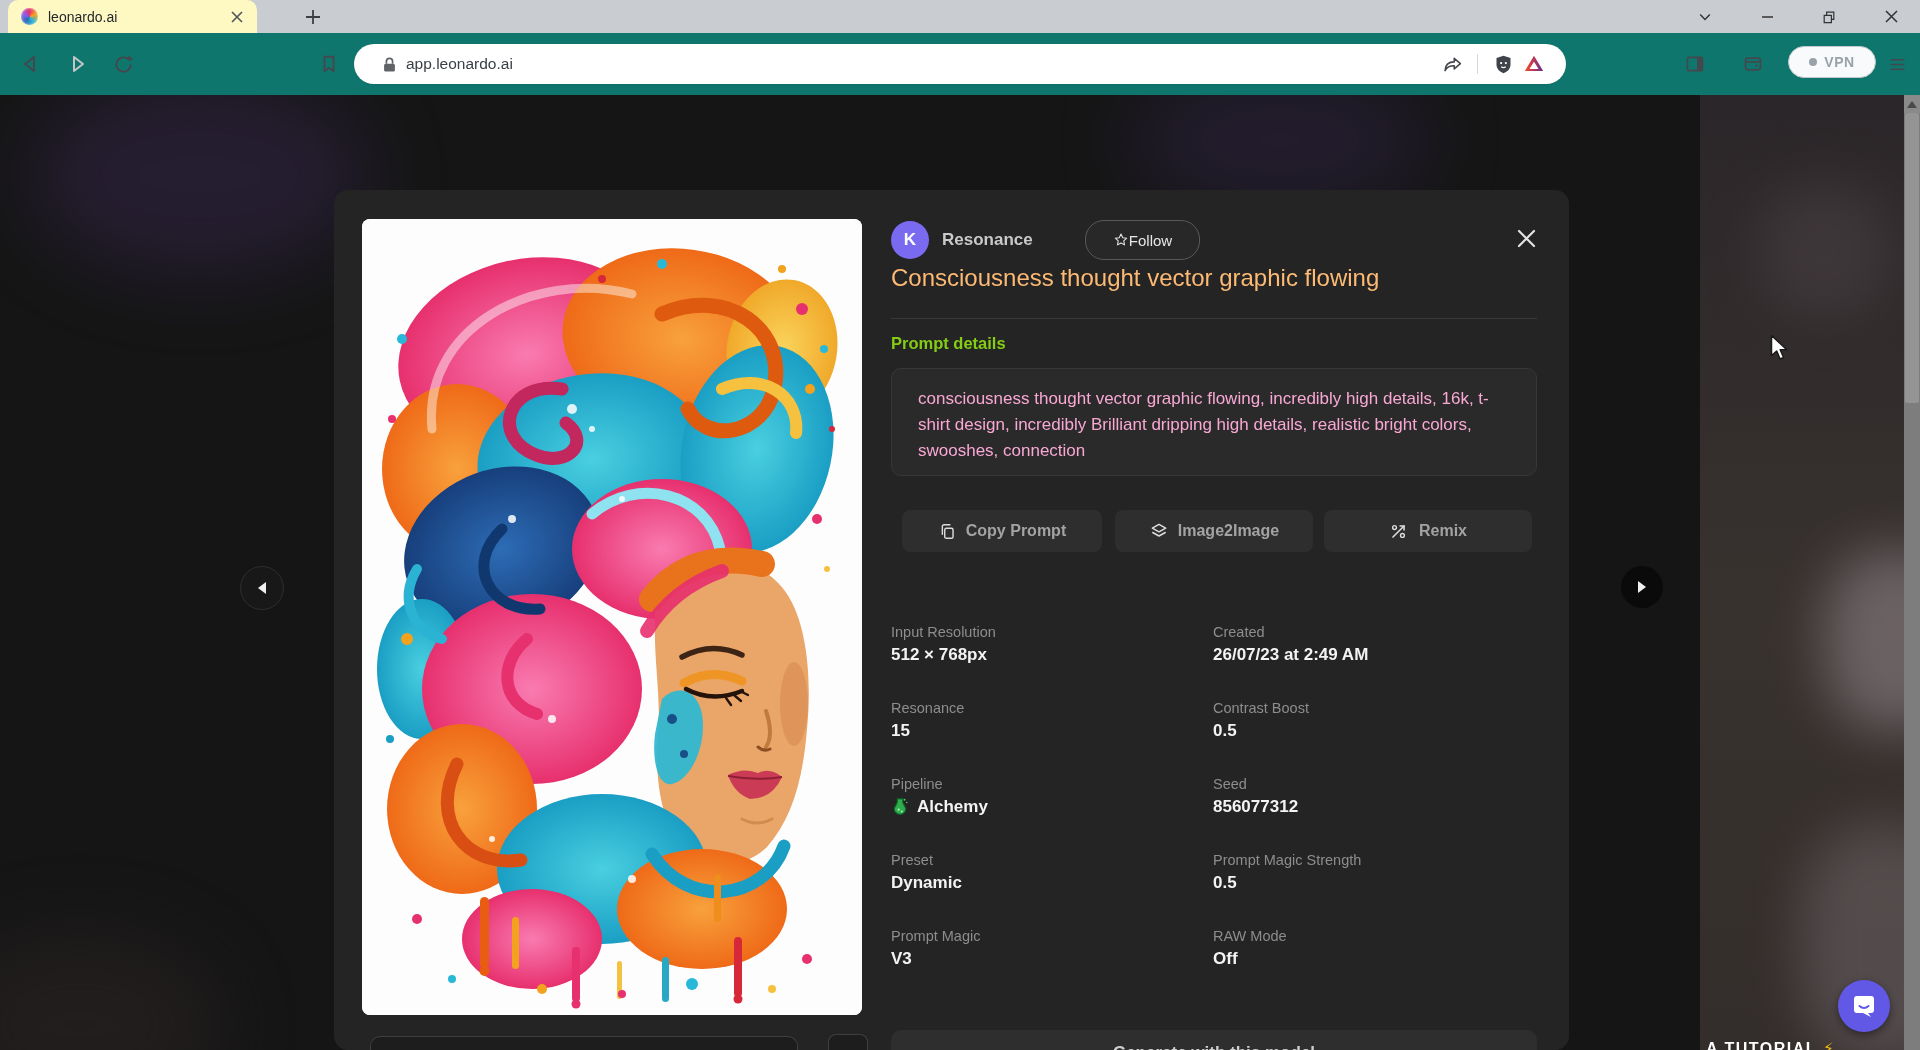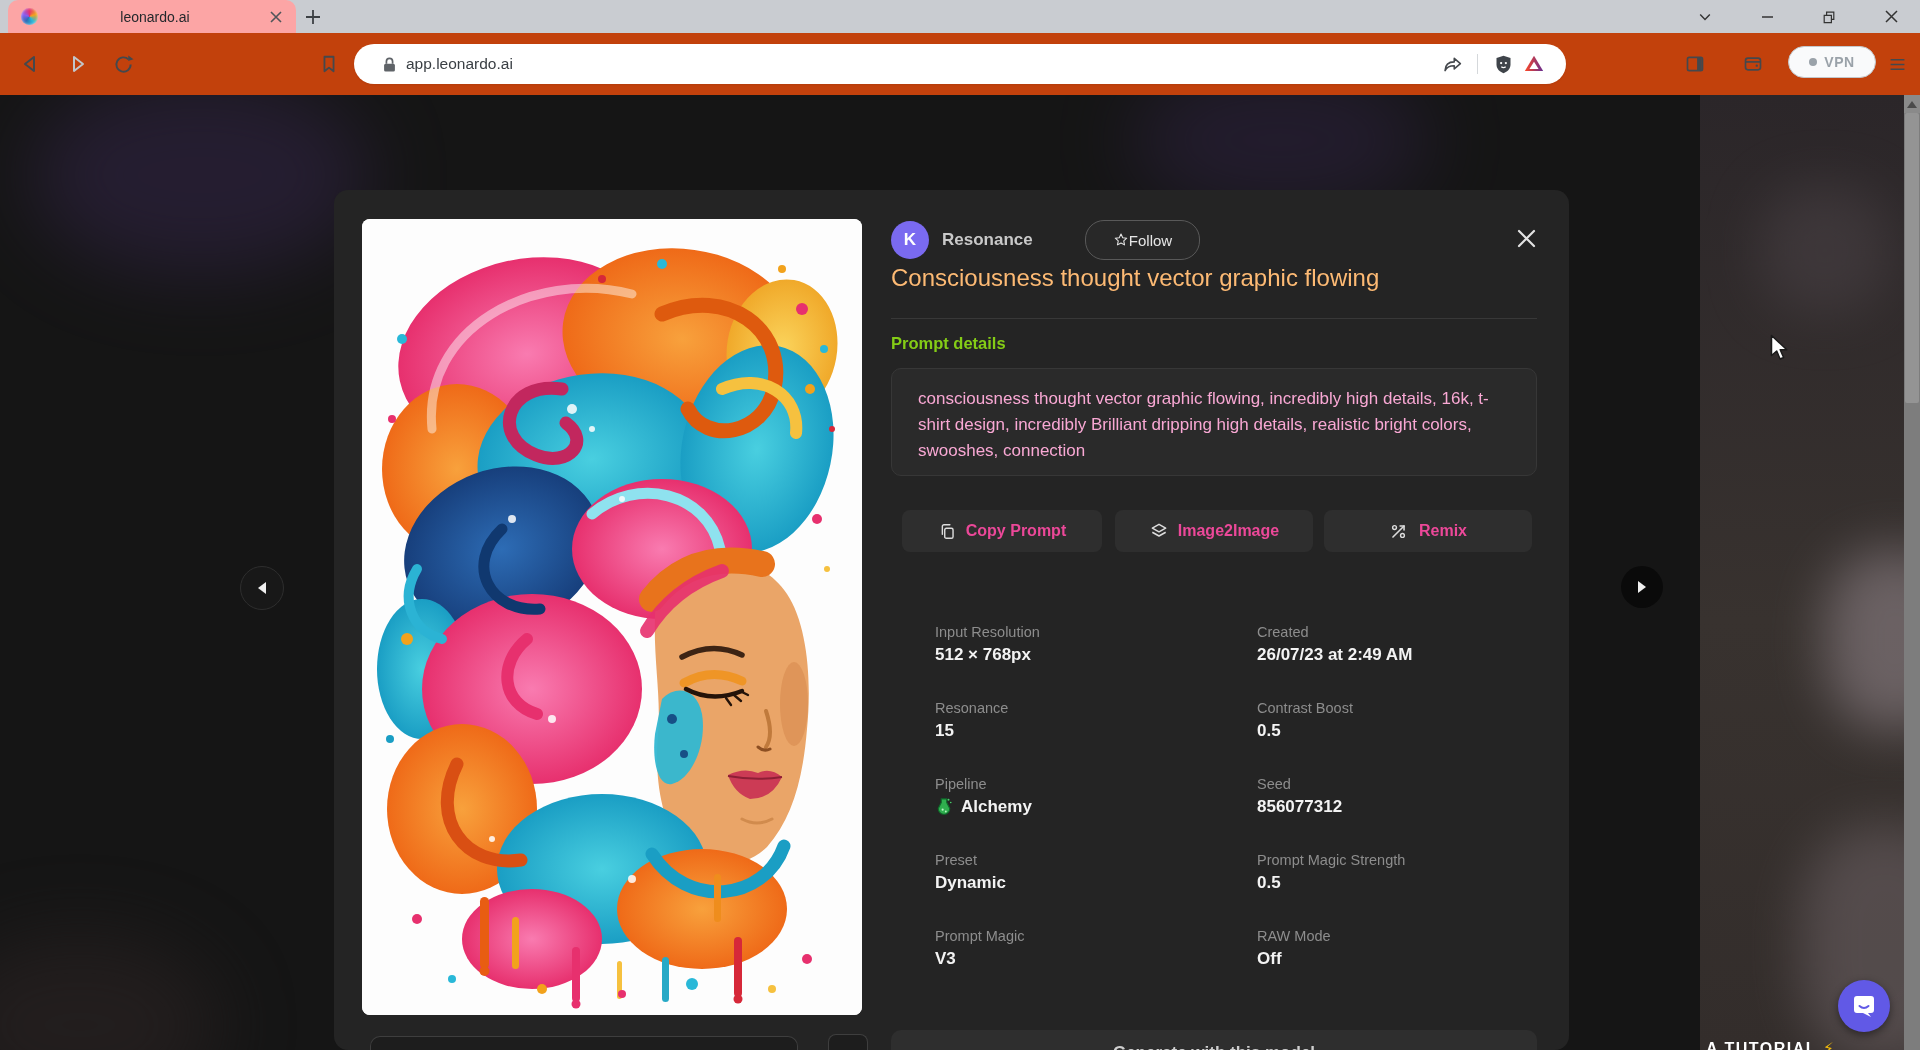--- a/index.html
+++ b/index.html
@@ -4,29 +4,29 @@
 <style>
   html,body{margin:0;padding:0;}
   body{width:1920px;height:1050px;overflow:hidden;background:#141414;
        font-family:"Liberation Sans","DejaVu Sans",sans-serif;-webkit-font-smoothing:antialiased;}
   #screen{position:relative;width:1920px;height:1050px;overflow:hidden;}
   .abs{position:absolute;}
   svg{display:block;}
 
   
   .tabstrip{position:absolute;left:0;top:0;width:1920px;height:33px;background:#c9ccd1;}
-  .tab{position:absolute;left:8px;top:0;width:288px;height:33px;background:#fca5a5;
-       border-radius:10px 10px 0 0;display:flex;align-items:center;text-align:center;}
+  .tab{position:absolute;left:8px;top:0;width:249px;height:33px;background:#fef9c3;
+       border-radius:10px 10px 0 0;display:flex;align-items:center;}
   .tab-title{font-size:14px;color:#24282c;margin-left:10px;flex:1;white-space:nowrap;overflow:hidden;}
   .favicon{width:17px;height:17px;border-radius:50%;margin-left:13px;
            background:conic-gradient(#e7306e,#f2a21c,#29b8d8,#2d6cb5,#8a5cf0,#e7306e);
            box-shadow:inset 0 0 3px rgba(255,255,255,.7);}
   .newtab{position:absolute;left:300px;top:4px;width:26px;height:26px;display:flex;align-items:center;justify-content:center;}
   .wctl{position:absolute;top:3px;width:34px;height:27px;display:flex;align-items:center;justify-content:center;}
-  .toolbar{position:absolute;left:0;top:33px;width:1920px;height:62px;background:#c2410c;border-bottom:1px solid #d9dadc;}
+  .toolbar{position:absolute;left:0;top:33px;width:1920px;height:62px;background:#0f766e;border-bottom:1px solid #d9dadc;}
   .tbtn{position:absolute;top:50%;transform:translateY(-50%);width:34px;height:34px;border-radius:50%;
         display:flex;align-items:center;justify-content:center;}
   .urlbar{position:absolute;left:354px;top:11px;width:1212px;height:40px;background:#ffffff;border-radius:20px;
           box-shadow:0 1px 2px rgba(0,0,0,.08);display:flex;align-items:center;}
   .url-text{font-size:15.5px;color:#3b4045;margin-left:8px;flex:1;}
   .sep{width:1px;height:20px;background:#d5d8db;margin:0 10px;}
   .vpn-pill{position:absolute;left:1788px;top:13px;width:86px;height:30px;border:1.5px solid #c3c7cb;border-radius:16px;
             background:#f9fafb;display:flex;align-items:center;justify-content:center;gap:7px;}
   .vpn-dot{width:8px;height:8px;border-radius:50%;background:#9aa2a9;}
   .vpn-txt{font-size:14px;font-weight:bold;color:#9aa2a9;letter-spacing:.5px;}
@@ -51,22 +51,22 @@
   .author{position:absolute;left:608px;top:40px;font-size:17px;font-weight:bold;color:#c9c9c9;}
   .follow{position:absolute;left:751px;top:30px;width:113px;height:38px;border:1px solid #595959;border-radius:19px;
           display:flex;align-items:center;justify-content:center;color:#e6e6e6;font-size:15px;background:rgba(255,255,255,.02);}
   .mclose{position:absolute;left:1172px;top:28px;width:40px;height:40px;display:flex;align-items:center;justify-content:center;}
   .mtitle{position:absolute;left:557px;top:74px;width:646px;font-size:24px;font-weight:normal;color:#fdba74;}
   .hr{position:absolute;left:557px;top:128px;width:646px;height:1px;background:#383838;}
   .phead{position:absolute;left:557px;top:144px;font-size:16.5px;font-weight:bold;color:#84cc16;}
   .pbox{position:absolute;left:557px;top:178px;width:646px;height:108px;background:#2a2a2a;border:1px solid #373737;
         border-radius:10px;box-sizing:border-box;padding:17px 26px;font-size:17px;line-height:26px;color:#f9a8d4;}
   .actbtn{position:absolute;top:320px;height:42px;background:#2e2e2e;border-radius:8px;display:flex;align-items:center;
-          justify-content:center;gap:9px;color:#ec4899;font-size:16px;font-weight:bold;}
-  .grid{position:absolute;left:557px;top:434px;width:648px;display:grid;grid-template-columns:322px 326px;row-gap:35px;margin-left:44px;}
+          justify-content:center;gap:9px;color:#a3a3a3;font-size:16px;font-weight:bold;}
+  .grid{position:absolute;left:557px;top:434px;width:648px;display:grid;grid-template-columns:322px 326px;row-gap:35px;}
   .dlabel{font-size:14.5px;color:#8d8d8d;}
   .dvalue{margin-top:5px;font-size:17px;font-weight:bold;color:#f3f3f3;display:flex;align-items:center;gap:8px;}
   .genbtn{position:absolute;left:557px;top:840px;width:646px;height:46px;background:#2e2e2e;border-radius:10px;
           display:flex;align-items:flex-start;justify-content:center;}
   .genbtn span{margin-top:13px;font-size:17px;font-weight:bold;color:#cfcfcf;}
   .clipbar{position:absolute;background:#1d1d1d;border:1.5px solid #3e3e3e;border-bottom:none;}
 
   .navbtn{position:absolute;width:42px;height:42px;border-radius:50%;display:flex;align-items:center;justify-content:center;}
   .fab{position:absolute;left:1838px;top:885px;width:52px;height:52px;border-radius:50%;background:#6159e6;
        display:flex;align-items:center;justify-content:center;box-shadow:0 3px 8px rgba(0,0,0,.45);}

